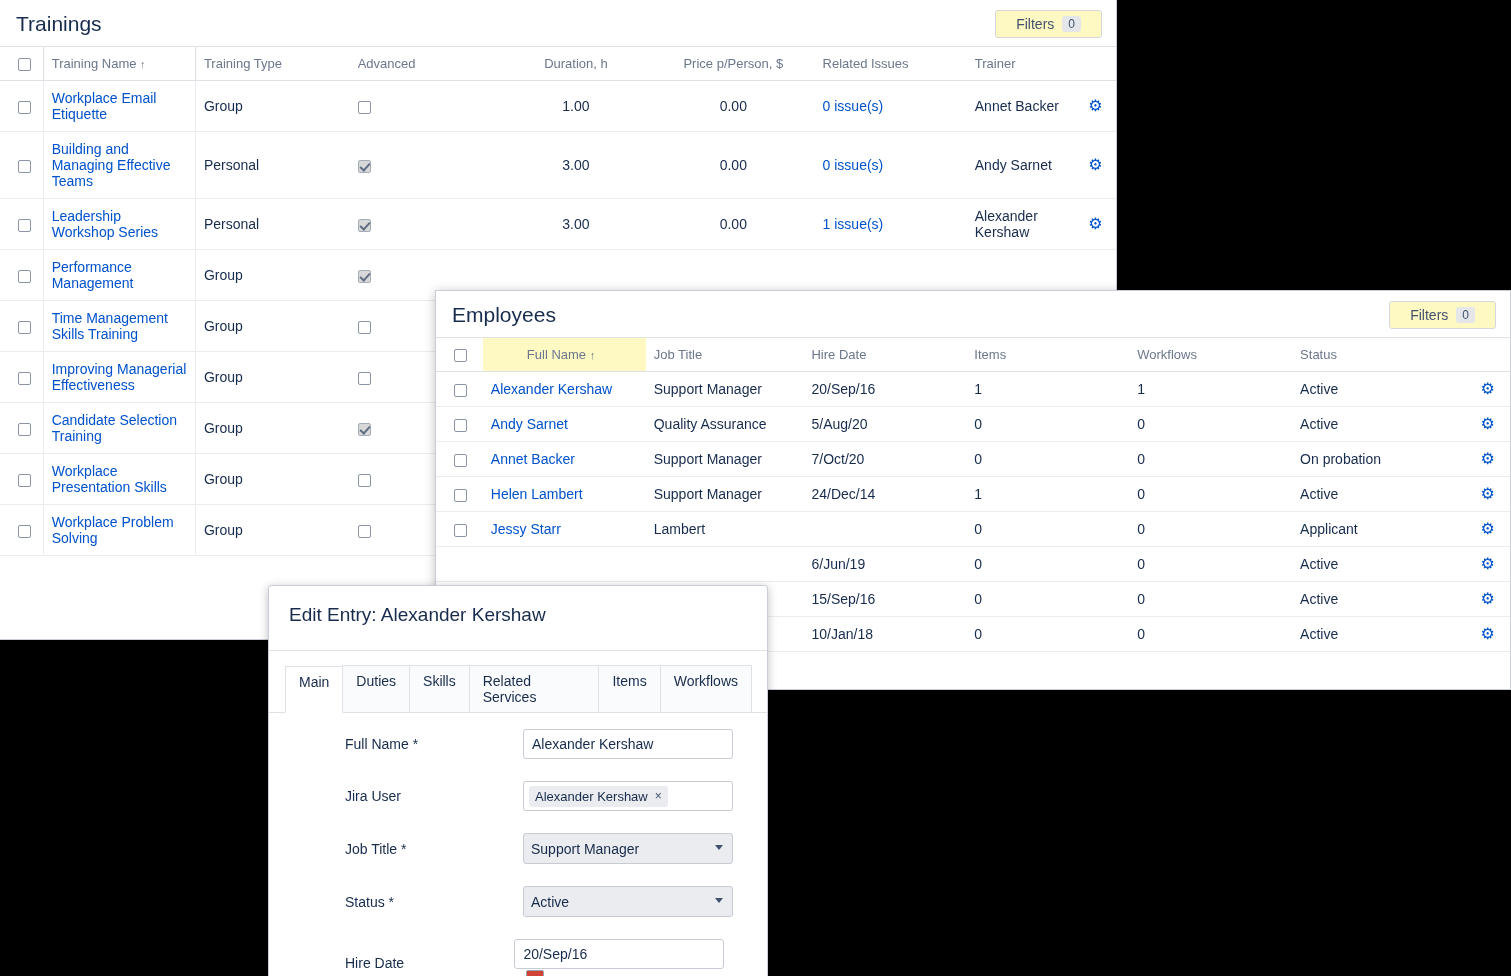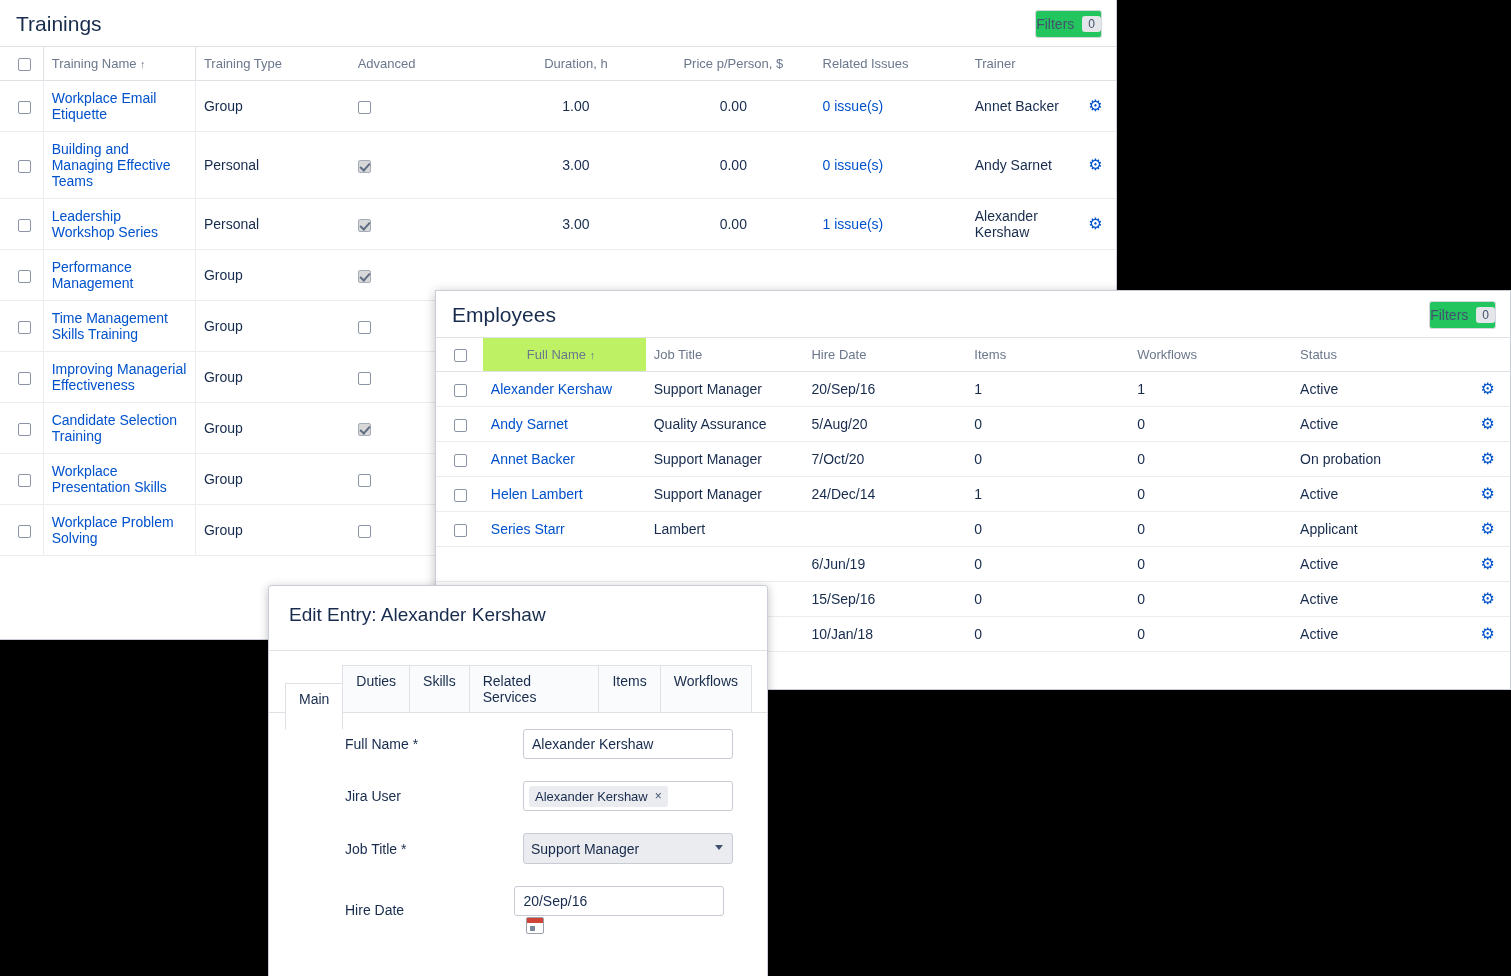--- a/index.html
+++ b/index.html
@@ -19,22 +19,22 @@
     border: 1px solid #c9ced6;
     box-shadow: 0 2px 10px rgba(0,0,0,.25);
   }
   .panel-header {
     display: flex; align-items: center; justify-content: space-between;
     padding: 10px 14px 8px 16px;
   }
   .panel-title { font-size: 21px; color: #172b4d; font-weight: 400; }
   .filters-btn {
     display: inline-flex; align-items: center; gap: 8px;
-    background: #22c55e; border: 1px solid #d4d7dd; border-radius: 3px;
-    padding: 5px 0; font-size: 14px; color: #42526e; cursor: pointer; margin-left: 26px;
+    background: #fef9c3; border: 1px solid #d4d7dd; border-radius: 3px;
+    padding: 5px 20px; font-size: 14px; color: #42526e; cursor: pointer; margin-left: 26px;
   }
   .filters-badge {
     background: #e4e6ea; border-radius: 3px; color: #42526e;
     font-size: 12px; padding: 1px 6px; min-width: 18px; text-align: center;
   }
 
   table.grid { width: 100%; border-collapse: collapse; }
   table.grid thead th {
     font-size: 13px; color: #6b778c; font-weight: 400; text-align: left;
     padding: 9px 8px; border-top: 1px solid #dfe1e6; border-bottom: 1px solid #dfe1e6;
@@ -76,32 +76,32 @@
   
   #employees { left: 435px; top: 290px; width: 1076px; height: 400px; }
   #employees .col-sel     { width: 46px; padding-left: 18px !important; }
   #employees .col-name    { width: 160px; }
   #employees .col-job     { width: 155px; }
   #employees .col-hire    { width: 160px; }
   #employees .col-items   { width: 160px; }
   #employees .col-wf      { width: 160px; }
   #employees .col-status  { width: 170px; }
   #employees .col-gear    { width: 44px; text-align: center; }
-  #employees thead th.th-name { background: #bef264; padding-left: 44px; }
+  #employees thead th.th-name { background: #fef9c3; padding-left: 44px; }
 
   
   #modal { left: 268px; top: 585px; width: 500px; height: 392px; border-radius: 3px 3px 0 0; }
   .modal-title { font-size: 19px; color: #172b4d; padding: 18px 20px 24px 20px; border-bottom: 1px solid #dfe1e6;}
   .tabs { display: flex; padding: 0 16px; margin-top: 14px; border-bottom: 1px solid #dfe1e6; }
   .tab {
     font-size: 14px; color: #172b4d; padding: 7px 13px;
     border: 1px solid #dfe1e6; border-bottom: none; background: #fafbfc; cursor: pointer;
     margin-right: -1px;
   }
-  .tab.active { background: #fff; position: relative; top: 18px; border-bottom: 1px solid #fff; }
+  .tab.active { background: #fff; position: relative; top: 1px; border-bottom: 1px solid #fff; }
   .form { padding: 16px 20px 0 28px; }
   .frow { display: flex; align-items: center; margin-bottom: 22px; }
   .flabel { width: 178px; font-size: 14px; color: #172b4d; margin-left: 48px; }
   .fctl { position: relative; }
   input.tb {
     width: 210px; height: 30px; padding: 4px 8px; font-size: 14px; color: #172b4d;
     border: 1px solid #c6cbd4; border-radius: 3px; background: #fff;
     font-family: "Liberation Sans", sans-serif;
   }
   .tokenbox {
@@ -336,21 +336,21 @@
           <td class="col-name"><a class="link">Helen Lambert</a></td>
           <td class="col-job">Support Manager</td>
           <td class="col-hire">24/Dec/14</td>
           <td class="col-items">1</td>
           <td class="col-wf">0</td>
           <td class="col-status">Active</td>
           <td class="col-gear"><span class="gear">⚙</span></td>
         </tr>
         <tr>
           <td class="col-sel"><span class="cb"></span></td>
-          <td class="col-name"><a class="link">Series Starr</a></td>
+          <td class="col-name"><a class="link">Jessy Starr</a></td>
           <td class="col-job">Lambert</td>
           <td class="col-hire"></td>
           <td class="col-items">0</td>
           <td class="col-wf">0</td>
           <td class="col-status">Applicant</td>
           <td class="col-gear"><span class="gear">⚙</span></td>
         </tr>
         <tr>
           <td class="col-sel"></td>
           <td class="col-name"></td>
@@ -421,20 +421,29 @@
       <div class="frow">
         <div class="flabel">Job Title *</div>
         <div class="fctl">
           <select class="sel">
             <option>Support Manager</option>
           </select>
           <span class="caret"></span>
         </div>
       </div>
 
+      <div class="frow">
+        <div class="flabel">Status *</div>
+        <div class="fctl">
+          <select class="sel">
+            <option>Active</option>
+          </select>
+          <span class="caret"></span>
+        </div>
+      </div>
 
       <div class="frow">
         <div class="flabel">Hire Date</div>
         <div class="fctl">
           <input class="tb" type="text" value="20/Sep/16" style="">
           <span class="cal-icon"></span>
         </div>
       </div>
 
     </div>

